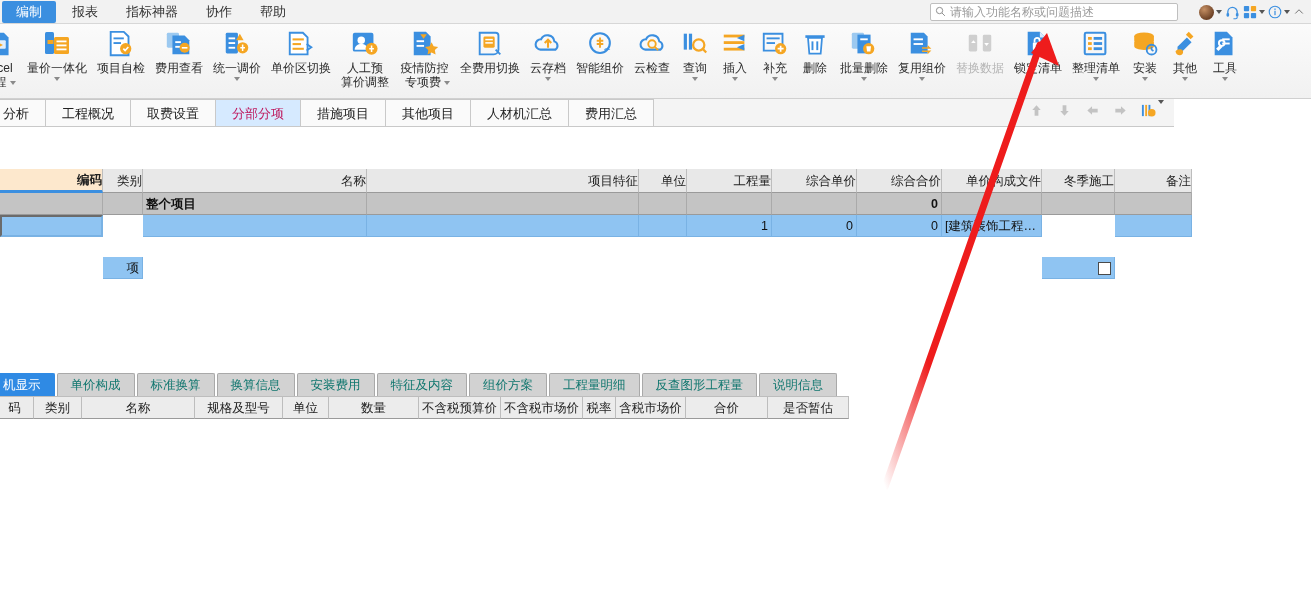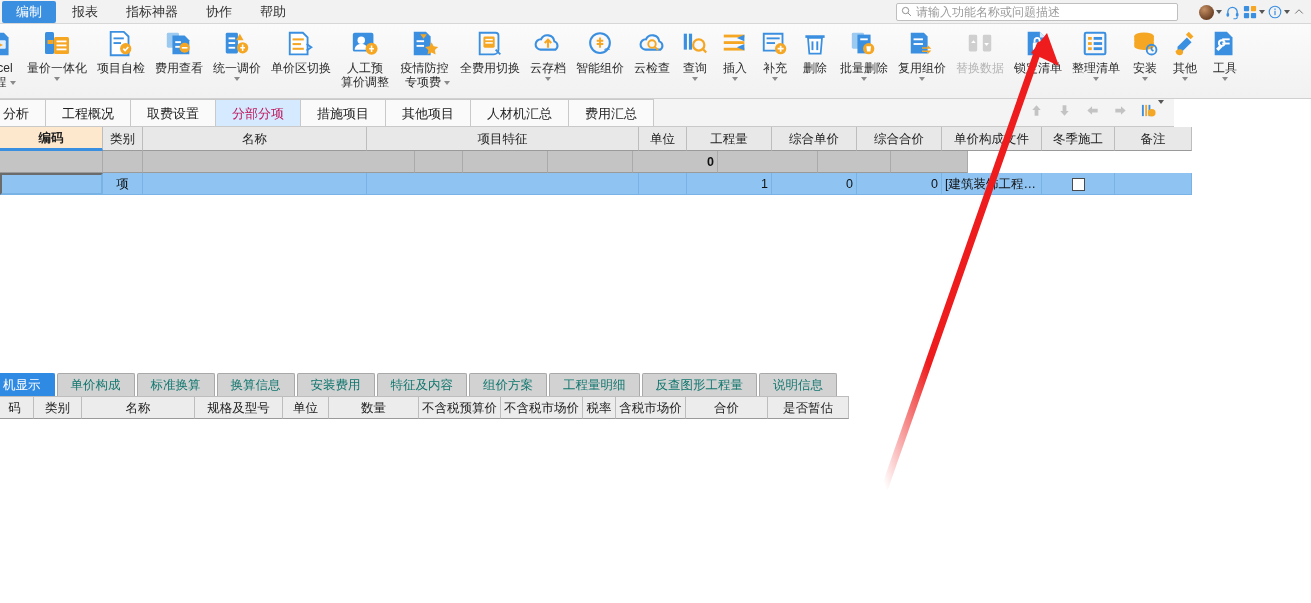--- a/index.html
+++ b/index.html
@@ -19,21 +19,21 @@
   }
   .menu-item {
     display:flex; align-items:center; justify-content:center;
     padding:0 14px; font-size:13px; color:#333; cursor:default;
     height:24px; line-height:24px;
   }
   .menu-item.active { background:#3b8fe0; color:#fff; border-radius:2px; margin:1px 2px; height:22px; }
 
   
   .searchbox {
-    position:absolute; right:133px; top:3px; width:282px; height:18px;
+    position:absolute; right:133px; top:3px; width:248px; height:18px;
     background:#fff; border:1px solid #bfbfbf; border-radius:2px;
     display:flex; align-items:center; padding-left:4px;
   }
   .searchbox svg { flex:none; }
   .searchbox .ph { font-size:12px; color:#9b9b9b; margin-left:4px; white-space:nowrap; }
 
   .topicons { position:absolute; right:6px; top:2px; height:20px; display:flex; align-items:center; gap:3px; }
   .topicons .ic { display:flex; align-items:center; }
   .caret-sm { width:0;height:0;border-left:3px solid transparent;border-right:3px solid transparent;border-top:4px solid #555; margin-left:2px;}
   .avatar { width:15px;height:15px;border-radius:50%;background:radial-gradient(circle at 35% 30%, #c58f63, #6d4226 70%); display:inline-block; }
@@ -79,21 +79,21 @@
   }
   .gh.sel { background:#fde8cd; border-bottom:3px solid #3b8fe0; font-weight:bold; height:24px; line-height:22px; }
   .gc {
     border-right:1px solid #bdbdbd; border-bottom:1px solid #bdbdbd;
     height:22px; line-height:22px; font-size:12.5px; color:#111;
     overflow:hidden; white-space:nowrap; padding:0 3px;
   }
   .rowsum .gc { background:#c4c4c4; font-weight:bold; border-right-color:#aaa; border-bottom-color:#9a9a9a; }
   .rowsel .gc { background:#8fc4f2; border-right-color:#79b2e4; border-bottom-color:#79b2e4; }
   .ta-r { text-align:right; }
-  .ta-c { text-align:center; }
+  .ta-c { text-align:right;margin-top:42px; }
   .ta-l { text-align:left; }
   .editcell {
     background:#dbeaff; border:2px solid #6b6b6b; height:22px;
     box-sizing:border-box; overflow:hidden;
   }
   .chk { width:13px;height:13px;background:#fff;border:1px solid #4a4a4a; display:inline-block; vertical-align:middle; }
 
   
   .btab-strip { position:absolute; left:0; top:371px; width:1311px; height:25px; display:flex; align-items:flex-end; }
   .btb {
@@ -556,20 +556,21 @@
       <div class="gh ta-c" style="width:85px">综合单价</div>
       <div class="gh ta-c" style="width:85px">综合合价</div>
       <div class="gh ta-c" style="width:100px">单价构成文件</div>
       <div class="gh ta-c" style="width:73px">冬季施工</div>
       <div class="gh ta-c" style="width:77px">备注</div>
     </div>
 
     <div class="grow rowsum">
       <div class="gc" style="width:103px"></div>
       <div class="gc" style="width:40px"></div>
+      <div class="gc ta-l" style="width:224px">整个项目</div>
       <div class="gc" style="width:272px"></div>
       <div class="gc" style="width:48px"></div>
       <div class="gc ta-r" style="width:85px"></div>
       <div class="gc ta-r" style="width:85px"></div>
       <div class="gc ta-r" style="width:85px">0</div>
       <div class="gc" style="width:100px"></div>
       <div class="gc" style="width:73px"></div>
       <div class="gc" style="width:77px"></div>
     </div>
 

